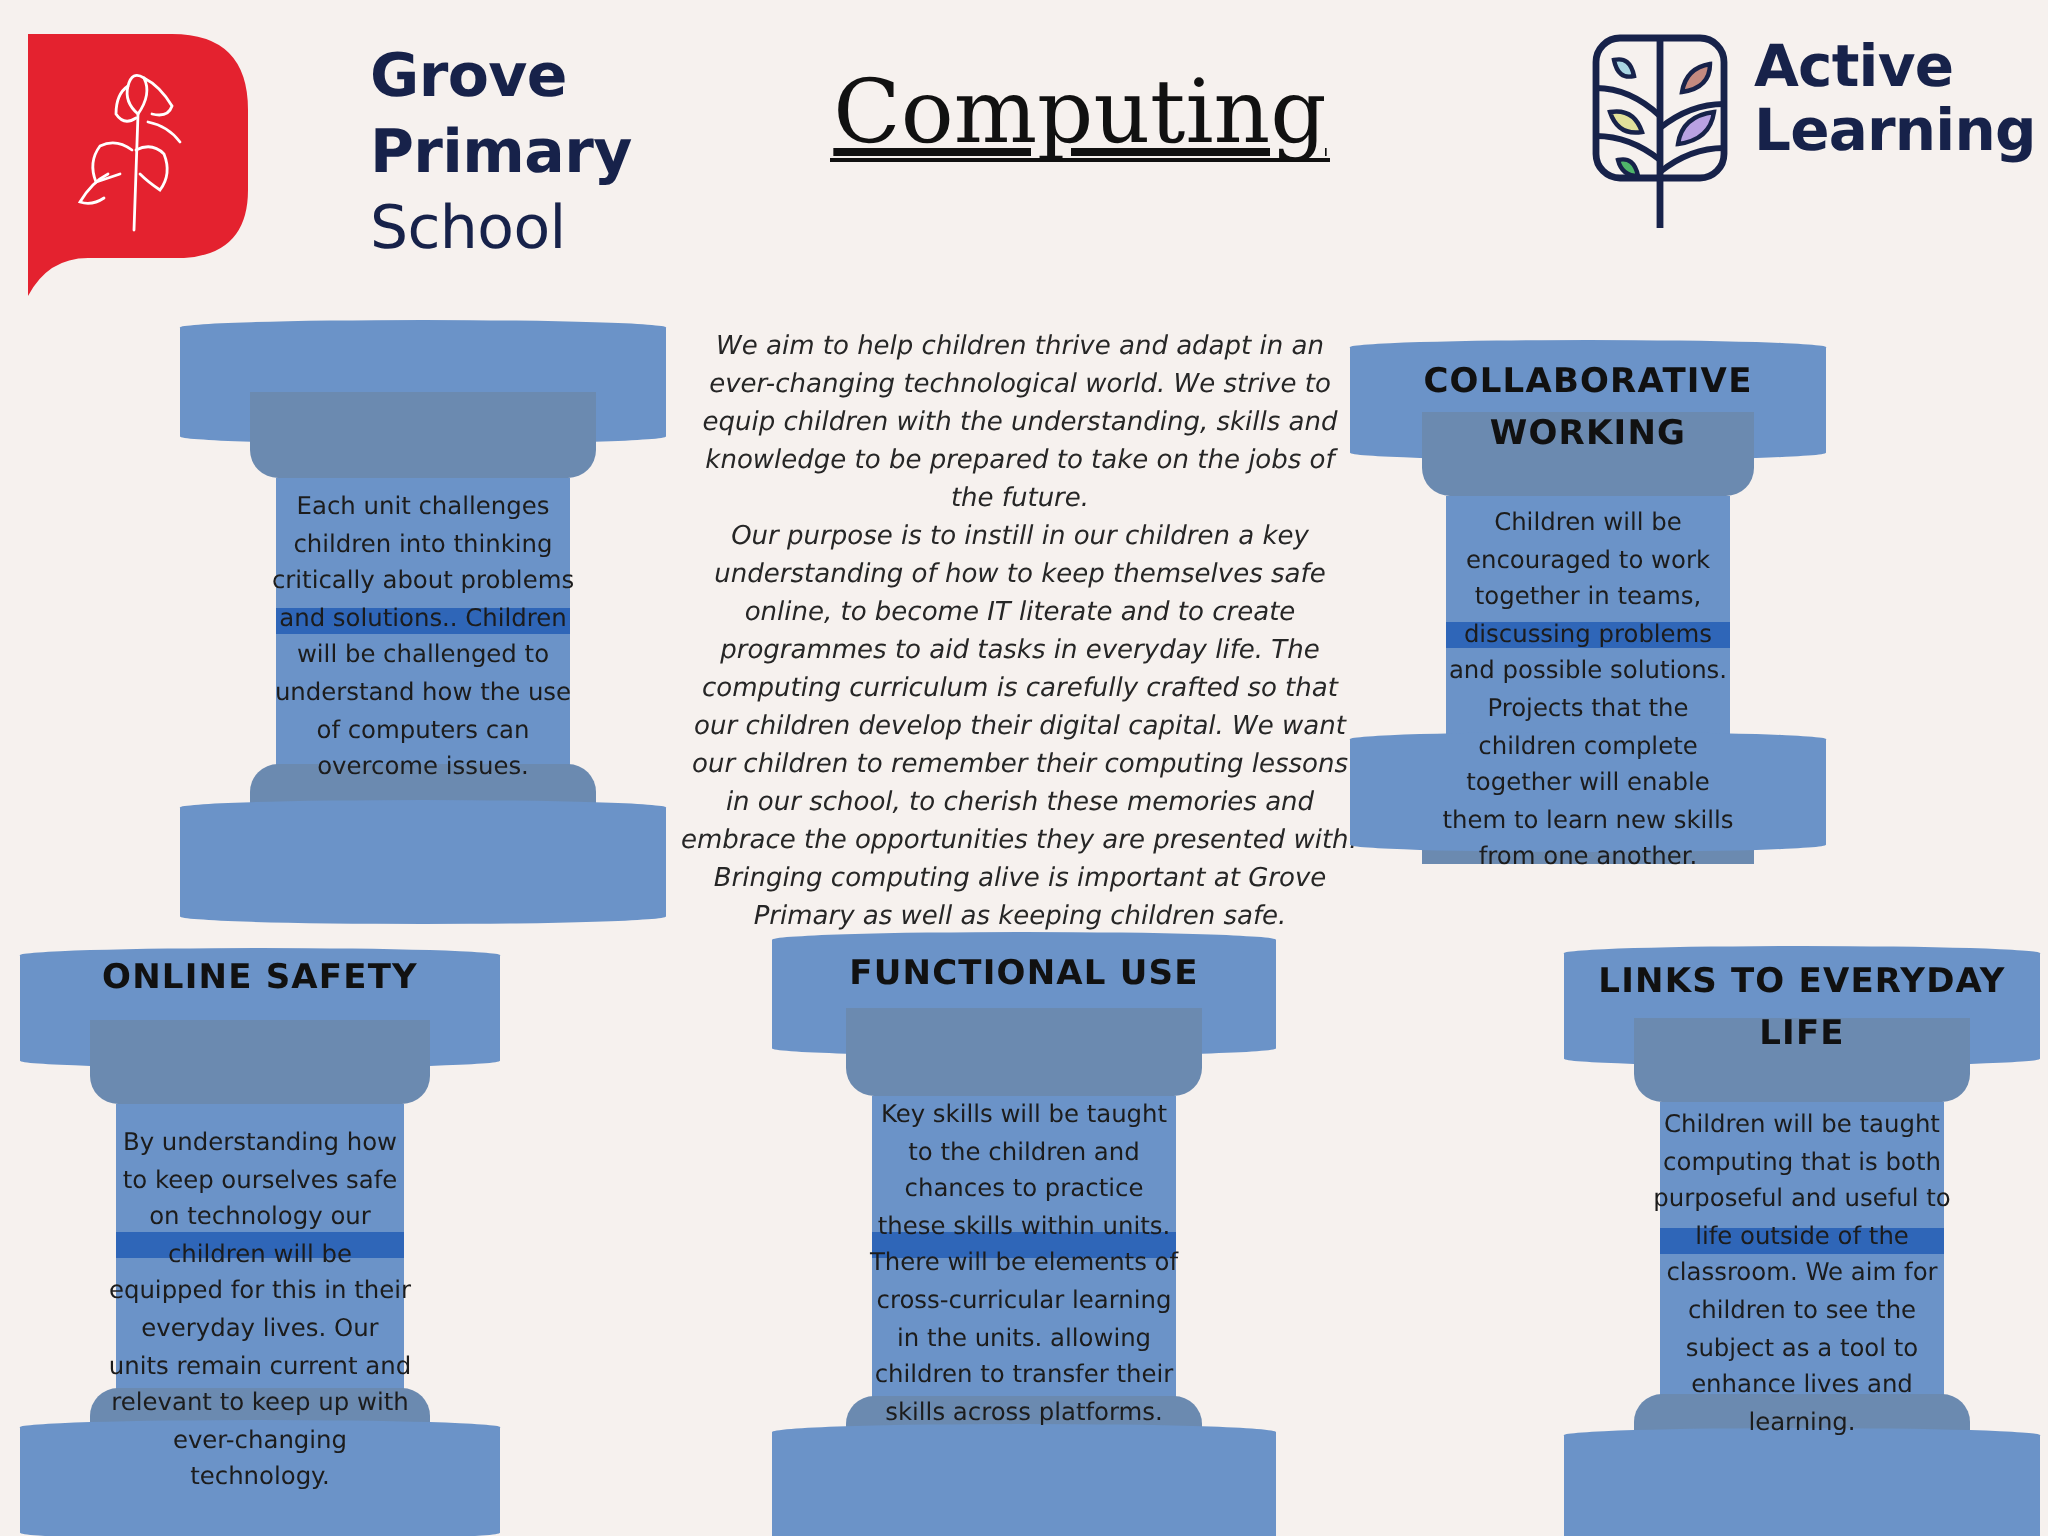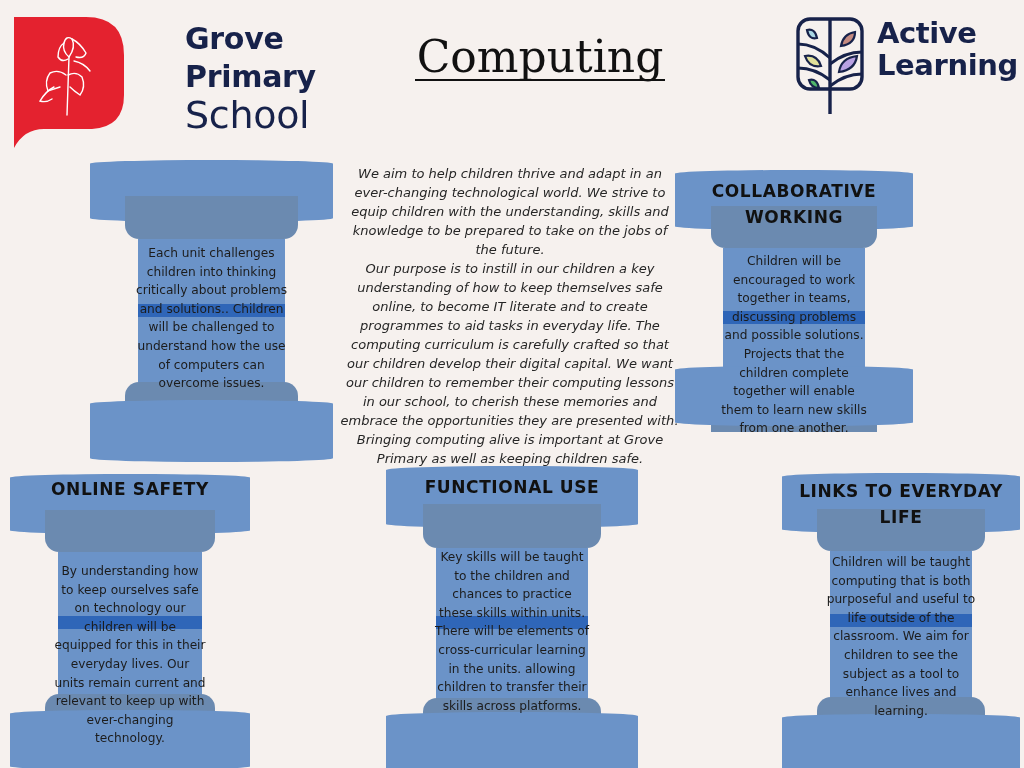--- a/index.html
+++ b/index.html
@@ -6,33 +6,33 @@
   body {
     width:1024px; height:768px; overflow:hidden; position:relative;
     background:#f6f1ee;
     font-family:"DejaVu Sans", sans-serif;
     color:#1a1a1a;
   }
   
   .school-logo { position:absolute; left:14px; top:17px; width:110px; height:131px; }
   .school-name { position:absolute; left:143px; top:20px; line-height:38px; color:#17224a; font-family:"DejaVu Sans", sans-serif;margin-left:42px; }
   .school-name .l1, .school-name .l2 { display:block; font-size:30px; font-weight:600; letter-spacing:-0.3px; }
-  .school-name .l3 { display:block; font-size:38px; font-weight:400; letter-spacing:-0.3px; }
+  .school-name .l3 { display:block; font-size:30px; font-weight:400; letter-spacing:-0.3px; }
   .trust-logo { position:absolute; left:795px; top:16px; width:70px; height:100px; }
   .trust-name { position:absolute; left:877px; top:17px; line-height:32px; color:#17224a; }
   .trust-name .l1, .trust-name .l2 { display:block; font-size:29px; font-weight:600; letter-spacing:-0.4px; }
   .trust-name .l3 { display:block; font-size:28px; font-weight:300; letter-spacing:-0.4px; }
 
   
   .page-title {
     position:absolute; left:300px; top:32px; width:480px; text-align:center;
     font-family:"DejaVu Serif", serif; font-weight:400; font-size:44px; line-height:50px;
     color:#111;
   }
-  .page-title span { display:inline-block; border-bottom:2px solid #111; line-height:44px; padding:0 2px; }
+  .page-title span { display:inline-block; border-bottom:2px solid #111; line-height:44px; padding:0 2px;text-decoration:underline; }
 
   
   .intro {
     position:absolute; left:340px; top:164px; width:340px; text-align:center;
     font-size:13px; line-height:19px; color:#262626;
     font-family:"DejaVu Sans", sans-serif;
     font-style:italic;
   }
   .intro p { margin:0; }
 

